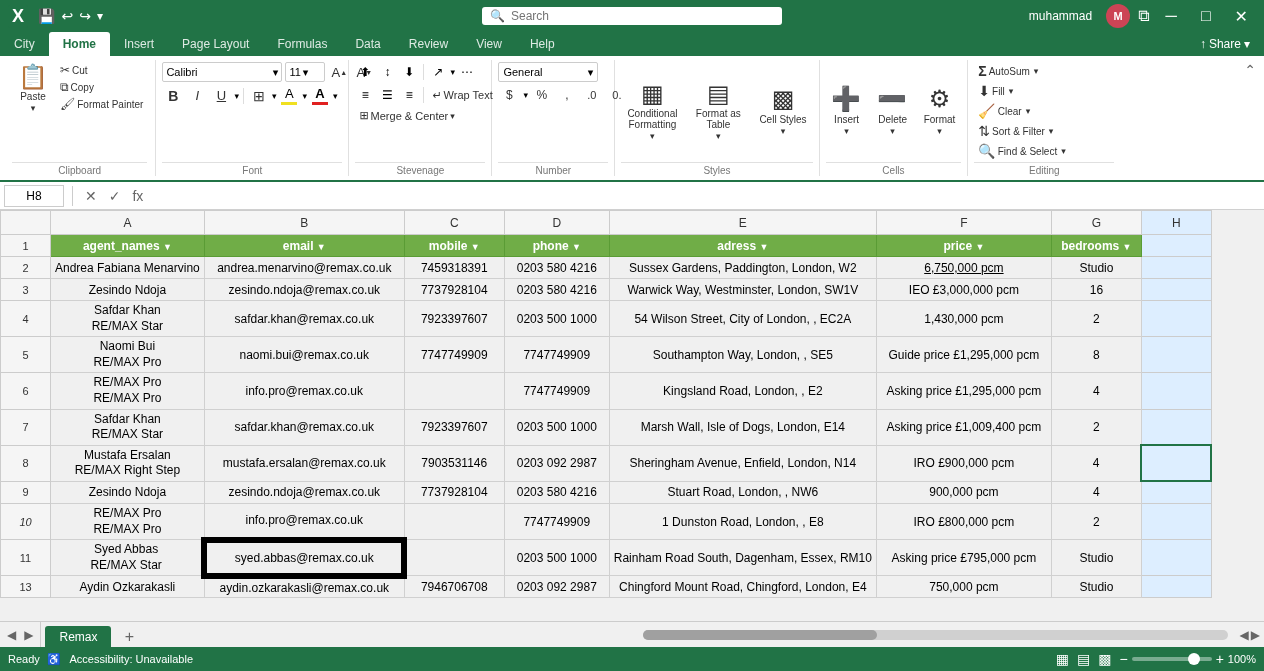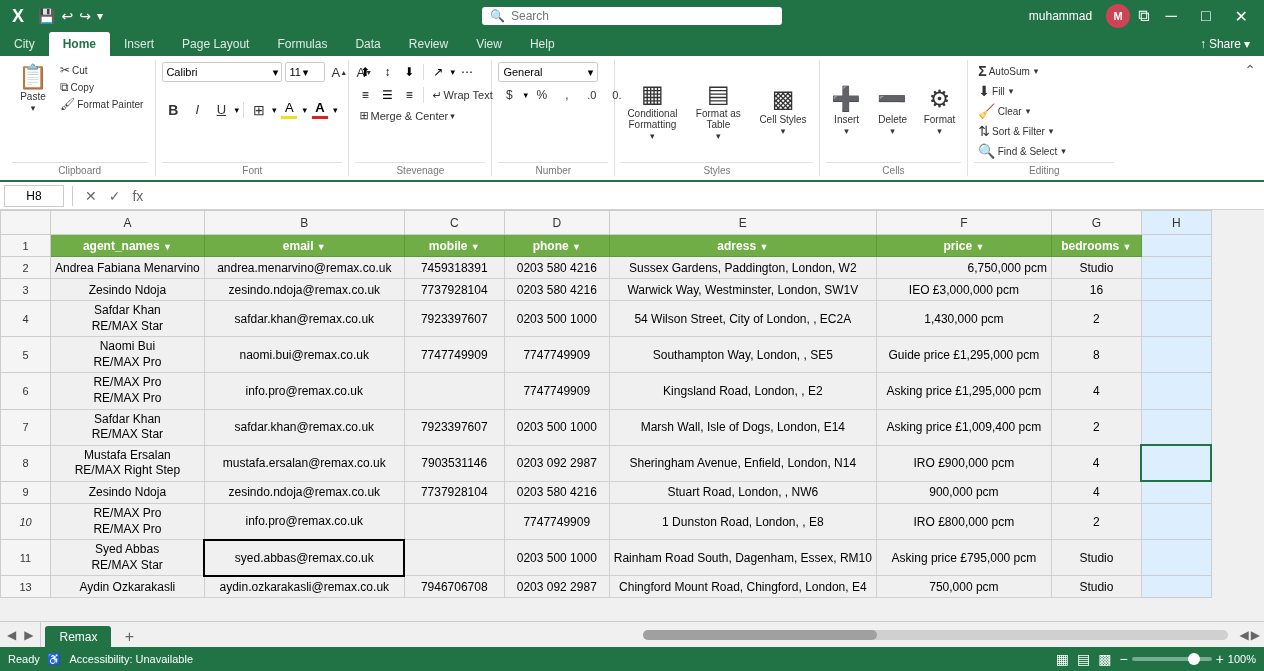--- a/index.html
+++ b/index.html
@@ -150,21 +150,21 @@
           <div class="sm-btn">
             <span class="sm-icon">🖌</span>
             <span>Format Painter</span>
           </div>
         </div>
       </div>
       <div class="rg-label">Clipboard</div>
     </div>
 
     <div class="rg">
-      <div class="rg-content" style="flex-direction:column; gap:17px; align-items:flex-start; width:180px;">
+      <div class="rg-content" style="flex-direction:column; gap:3px; align-items:flex-start; width:180px;">
         <div class="font-row1">
           <div class="sel-box" style="width:120px;">
             <span>Calibri</span>
             <span style="margin-left:auto;">▾</span>
           </div>
           <div class="sel-box" style="width:40px;">
             <span>11</span>
             <span>▾</span>
           </div>
           <div class="icon-btn">A<sup style="font-size:7px">▲</sup></div>
@@ -370,21 +370,21 @@
           <td style="background:#ddeeff; border:1px solid #ccc;"></td>
         </tr>
 
         <tr>
           <td style="background:#f5f5f5; border:1px solid #ccc; text-align:center; font-size:11px; color:#333;">2</td>
           <td style="border:1px solid #d0d0d0; padding:2px 4px; text-align:center;">Andrea Fabiana Menarvino</td>
           <td style="border:1px solid #d0d0d0; padding:2px 4px; text-align:center;">andrea.menarvino@remax.co.uk</td>
           <td style="border:1px solid #d0d0d0; padding:2px 4px; text-align:center;">7459318391</td>
           <td style="border:1px solid #d0d0d0; padding:2px 4px; text-align:center;">0203 580 4216</td>
           <td style="border:1px solid #d0d0d0; padding:2px 4px; text-align:center;">Sussex Gardens, Paddington, London, W2</td>
-          <td style="border:1px solid #d0d0d0; padding:2px 4px; text-align:right;">6,750,000 pcm</td>
+          <td style="border:1px solid #d0d0d0; padding:2px 4px; text-align:center;text-decoration:underline;">6,750,000 pcm</td>
           <td style="border:1px solid #d0d0d0; padding:2px 4px; text-align:center;">Studio</td>
           <td style="background:#ddeeff; border:1px solid #ccc;"></td>
         </tr>
         <tr>
           <td style="background:#f5f5f5; border:1px solid #ccc; text-align:center; font-size:11px; color:#333;">3</td>
           <td style="border:1px solid #d0d0d0; padding:2px 4px; text-align:center;">Zesindo Ndoja</td>
           <td style="border:1px solid #d0d0d0; padding:2px 4px; text-align:center;">zesindo.ndoja@remax.co.uk</td>
           <td style="border:1px solid #d0d0d0; padding:2px 4px; text-align:center;">7737928104</td>
           <td style="border:1px solid #d0d0d0; padding:2px 4px; text-align:center;">0203 580 4216</td>
           <td style="border:1px solid #d0d0d0; padding:2px 4px; text-align:center;">Warwick Way, Westminster, London, SW1V</td>
@@ -465,21 +465,21 @@
           <td style="border:1px solid #d0d0d0; padding:2px 4px; text-align:center;"></td>
           <td style="border:1px solid #d0d0d0; padding:2px 4px; text-align:center;">7747749909</td>
           <td style="border:1px solid #d0d0d0; padding:2px 4px; text-align:center;">1 Dunston Road, London, , E8</td>
           <td style="border:1px solid #d0d0d0; padding:2px 4px; text-align:center;">IRO £800,000 pcm</td>
           <td style="border:1px solid #d0d0d0; padding:2px 4px; text-align:center;">2</td>
           <td style="background:#ddeeff; border:1px solid #ccc;"></td>
         </tr>
         <tr>
           <td style="background:#f5f5f5; border:1px solid #ccc; text-align:center; font-size:11px; color:#333;">11</td>
           <td style="border:1px solid #d0d0d0; padding:2px 4px; text-align:center; line-height:1.3;">Syed Abbas<br>RE/MAX Star</td>
-          <td style="border:2px solid #000000; padding:2px 4px; text-align:center;margin-left:43px;">syed.abbas@remax.co.uk</td>
+          <td style="border:6px solid #000000; padding:2px 4px; text-align:center;margin-left:43px;">syed.abbas@remax.co.uk</td>
           <td style="border:1px solid #d0d0d0; padding:2px 4px; text-align:center;"></td>
           <td style="border:1px solid #d0d0d0; padding:2px 4px; text-align:center;">0203 500 1000</td>
           <td style="border:1px solid #d0d0d0; padding:2px 4px; text-align:center;">Rainham Road South, Dagenham, Essex, RM10</td>
           <td style="border:1px solid #d0d0d0; padding:2px 4px; text-align:center;">Asking price £795,000 pcm</td>
           <td style="border:1px solid #d0d0d0; padding:2px 4px; text-align:center;">Studio</td>
           <td style="background:#ddeeff; border:1px solid #ccc;"></td>
         </tr>
         <tr>
           <td style="background:#f5f5f5; border:1px solid #ccc; text-align:center; font-size:11px; color:#333;">13</td>
           <td style="border:1px solid #d0d0d0; padding:2px 4px; text-align:center;">Aydin Ozkarakasli</td>

